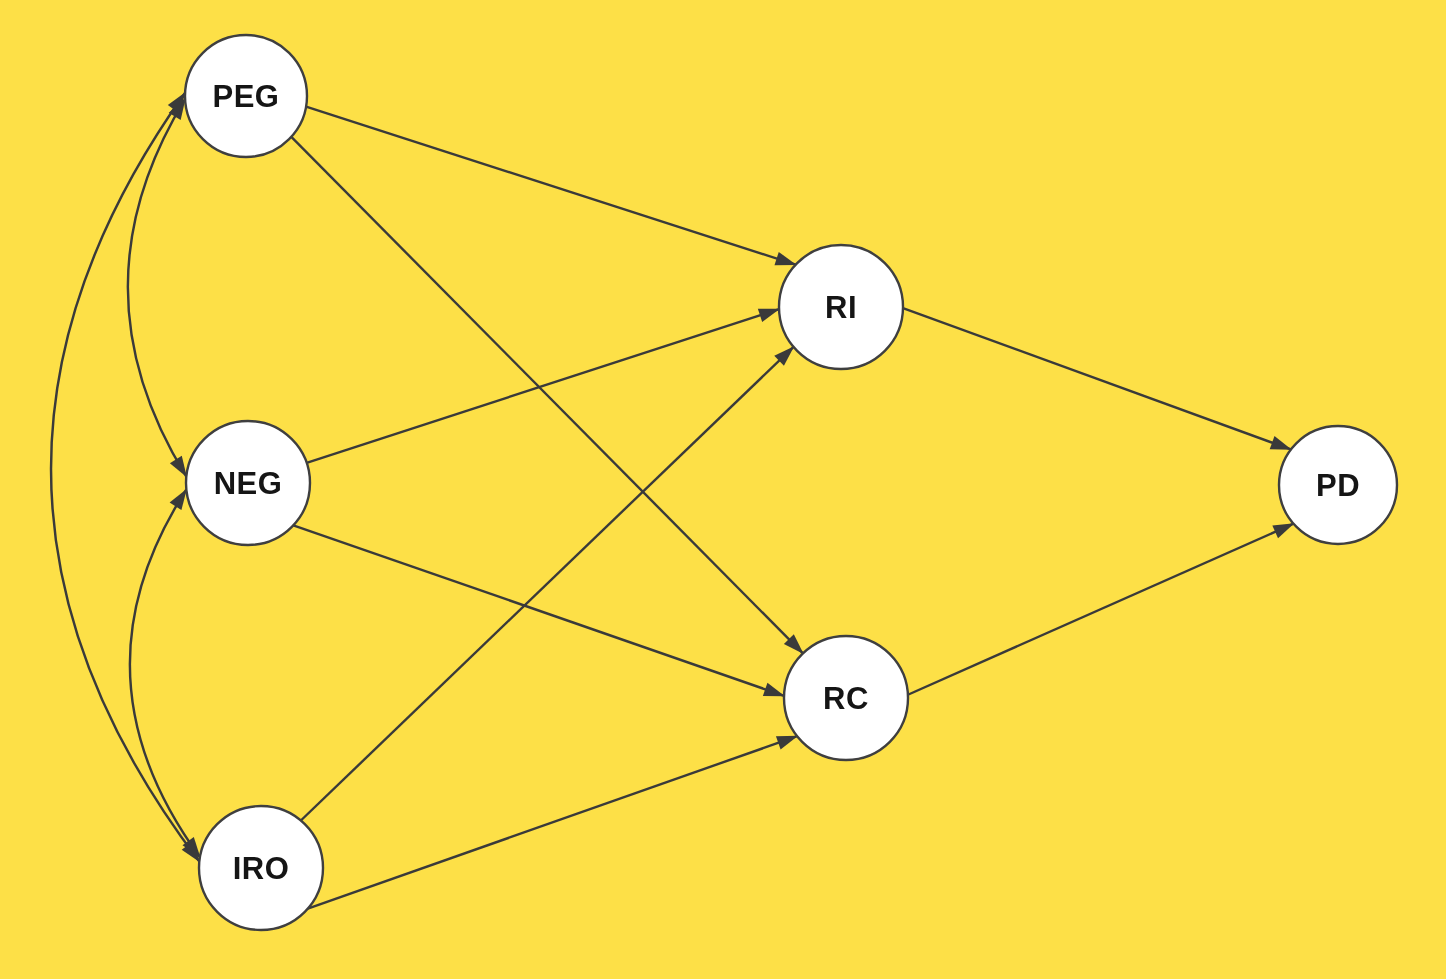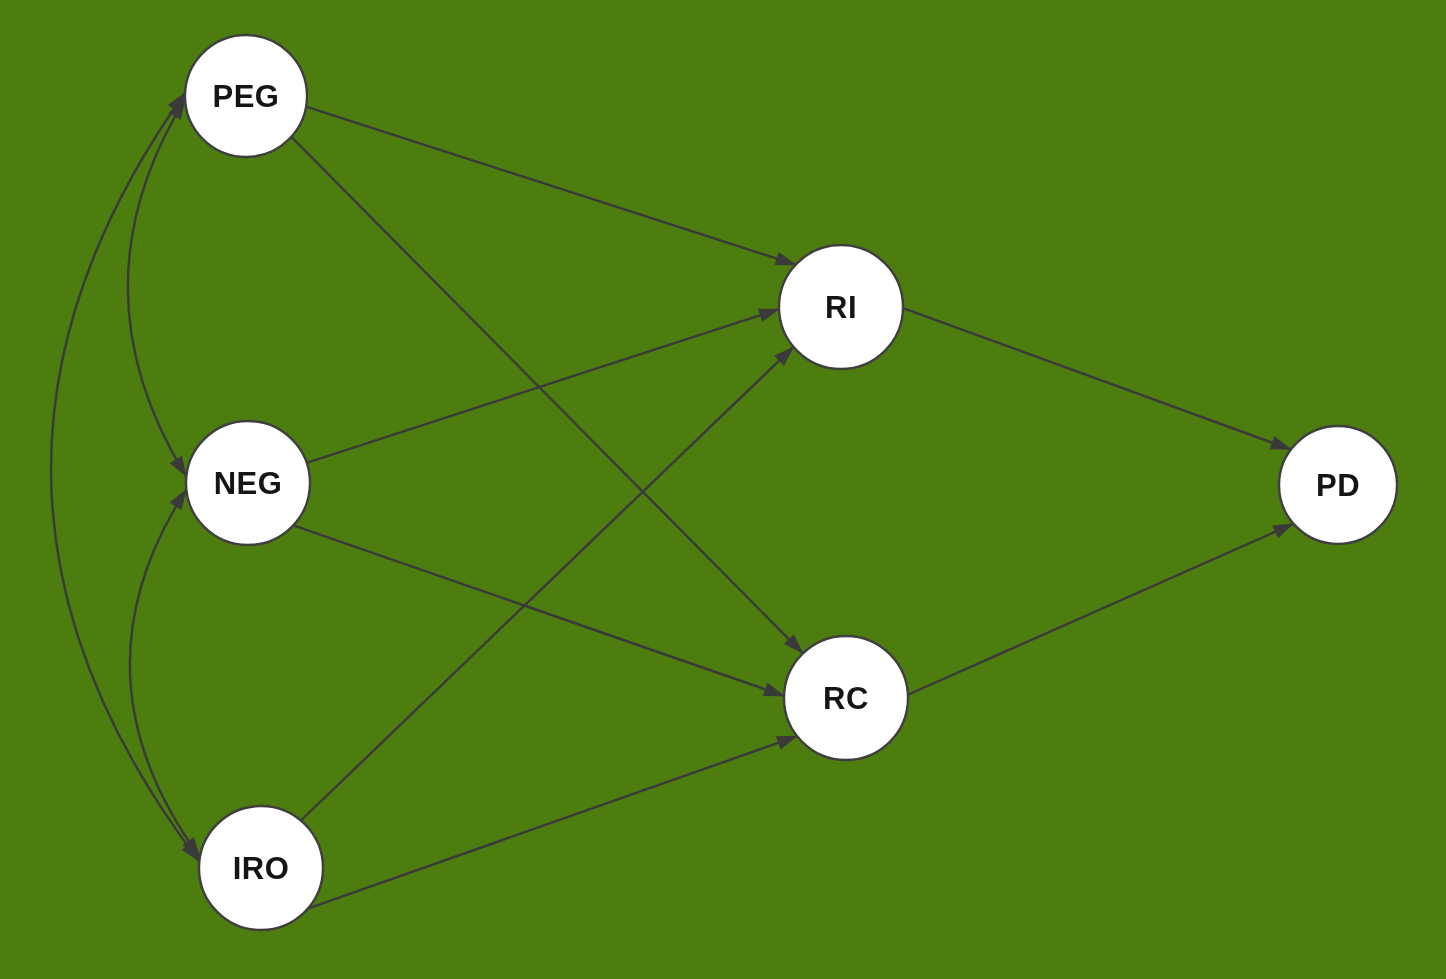--- a/index.html
+++ b/index.html
@@ -22,21 +22,21 @@
   .node-label {
     font-family: "Liberation Sans", "DejaVu Sans", sans-serif;
     font-weight: bold;
     font-size: 31px;
     letter-spacing: 0.5px;
   }
 </style>
 </head>
 <body>
 
-<div class="stage" style="background: #4d7c0f;">
+<div class="stage" style="background: #fde047;">
   <svg viewBox="0 0 1446 979" xmlns="http://www.w3.org/2000/svg">
     <defs>
       <marker id="arrow" markerUnits="userSpaceOnUse" markerWidth="24" markerHeight="18" refX="21" refY="8" orient="auto-start-reverse">
         <path d="M1,1 L22,8 L1,15 Z" fill="#3a3a3a"></path>
       </marker>
     </defs>
     <g>
         <line x1="306.0732729337447" y1="106.59253883768275" x2="795.6560704996115" y2="264.7161016761251" stroke="#3a3a3a" stroke-width="2.4" marker-end="url(#arrow)"></line>
         <line x1="291.33183435412104" y1="136.81696698789034" x2="802.9311810315421" y2="653.4009323790036" stroke="#3a3a3a" stroke-width="2.4" marker-end="url(#arrow)"></line>
         <line x1="306.62215168715767" y1="462.8147744236563" x2="779.037768724816" y2="309.16376879555503" stroke="#3a3a3a" stroke-width="2.4" marker-end="url(#arrow)"></line>

